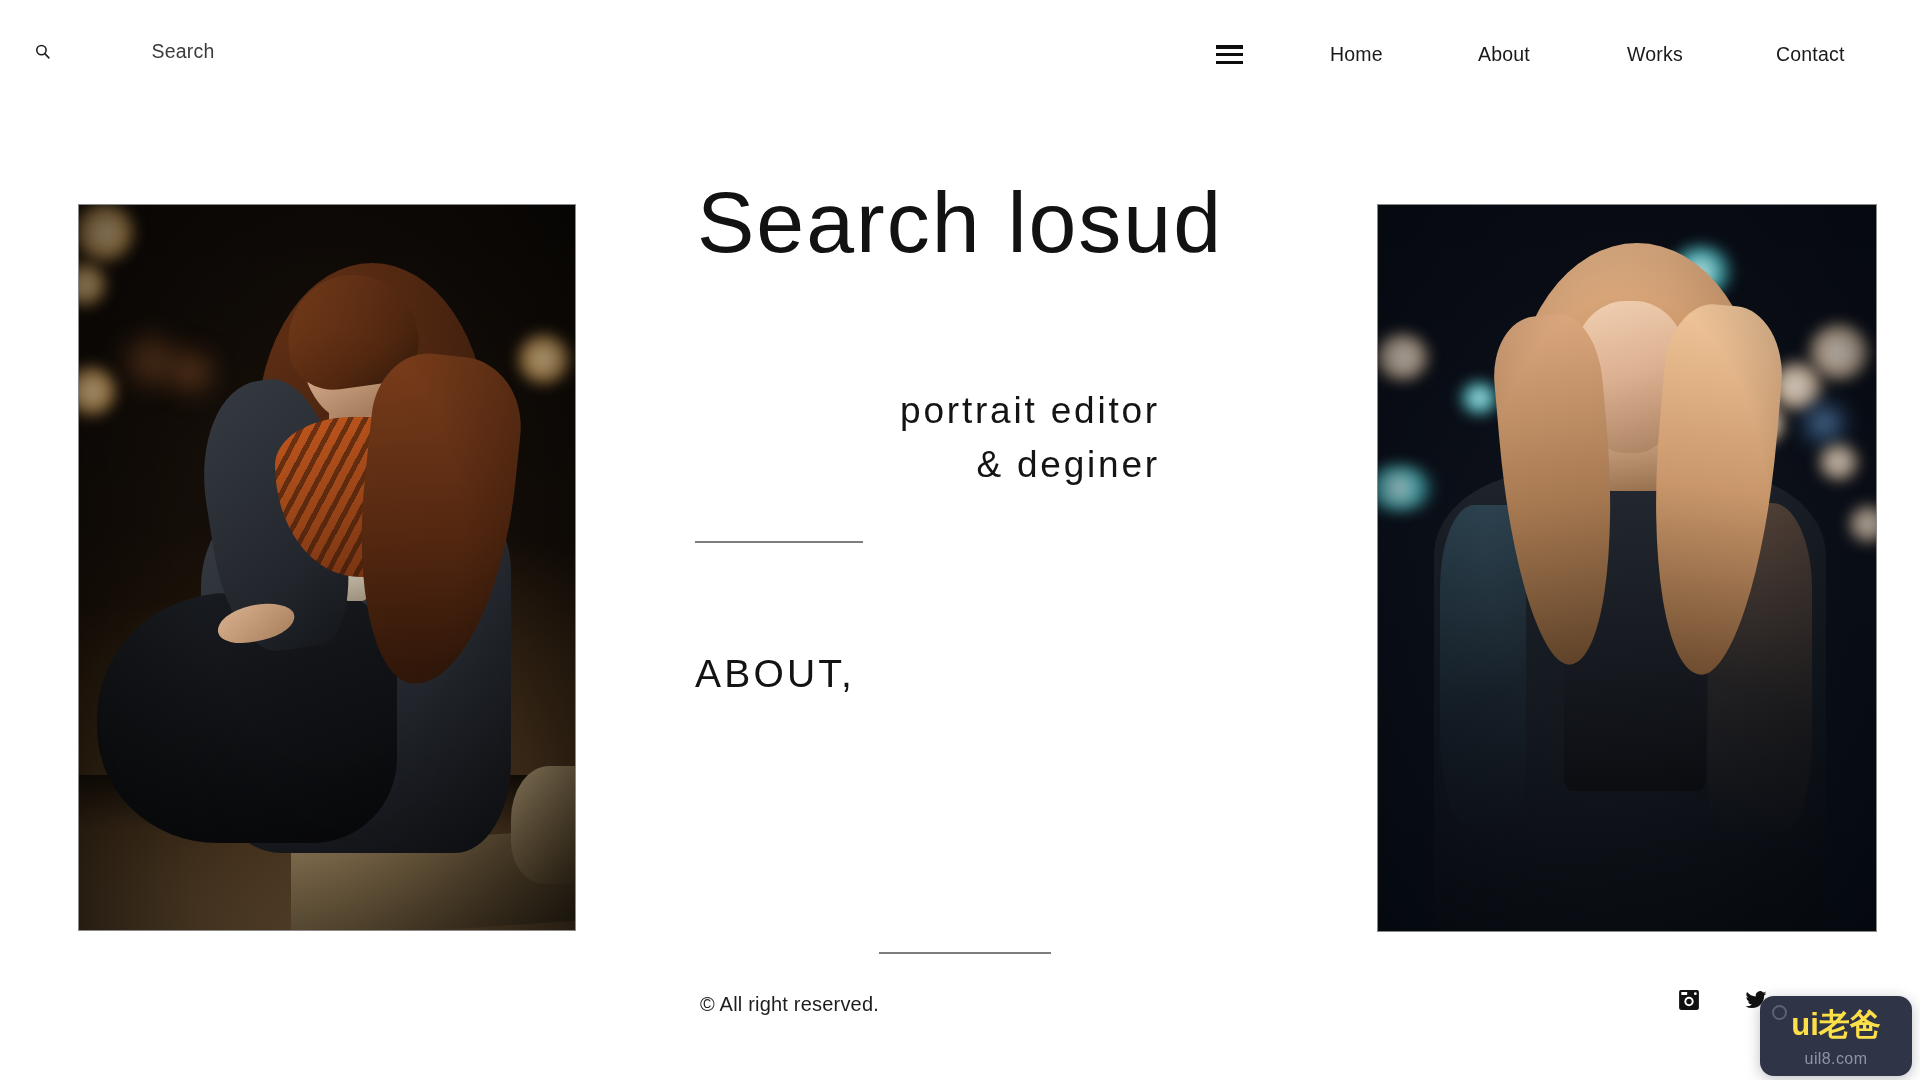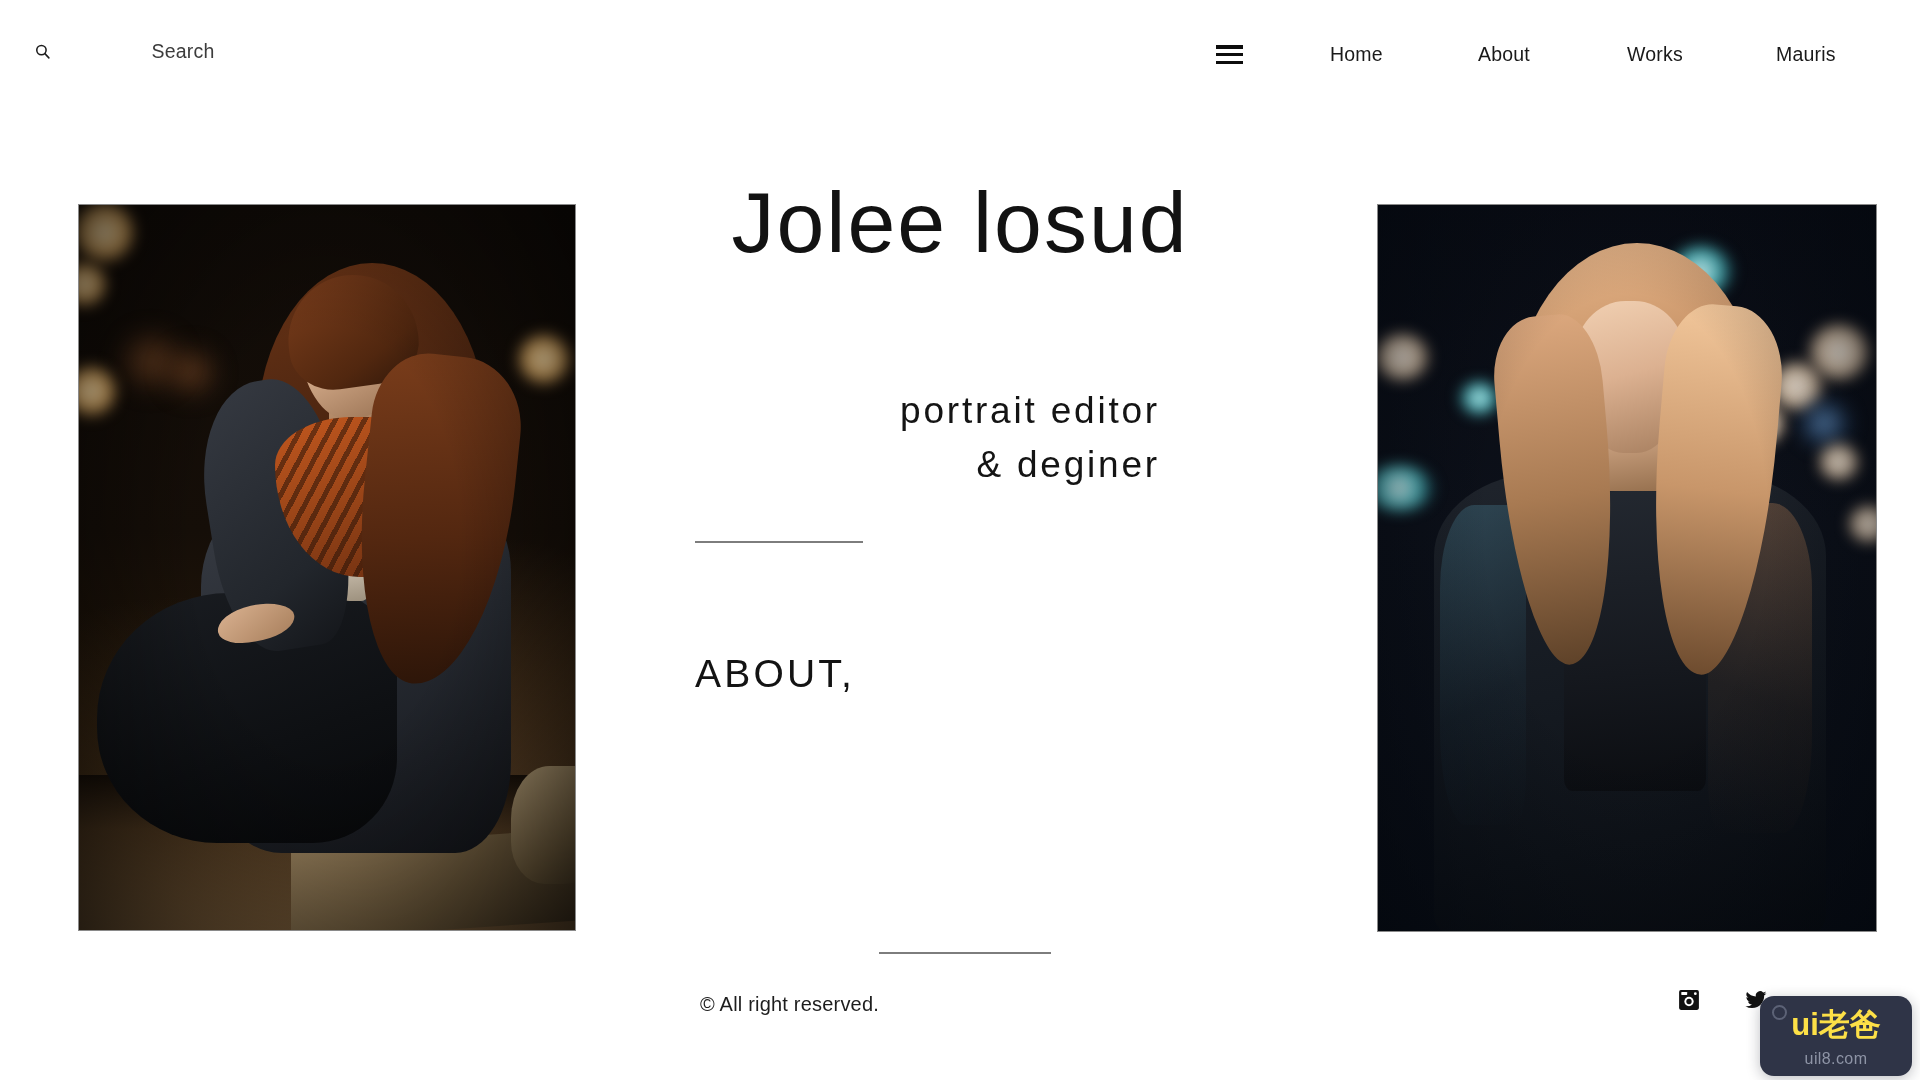--- a/index.html
+++ b/index.html
@@ -421,21 +421,21 @@
     <div class="hamburger">
       <span></span>
       <span></span>
       <span></span>
     </div>
 
     <nav class="nav">
       <a class="nav-item">Home</a>
       <a class="nav-item">About</a>
       <a class="nav-item">Works</a>
-      <a class="nav-item">Mauris</a>
+      <a class="nav-item">Contact</a>
     </nav>
   </div>
 
   <div class="photo-frame photo-left">
     <div class="photo-canvas">
       <div class="ph-l-bg"></div>
 
       <div class="bokeh warm" style="left:-6px;  top:-4px;  width:62px;  height:62px;"></div>
       <div class="bokeh warm" style="left:-18px; top:56px;  width:46px;  height:46px;"></div>
       <div class="bokeh warm" style="left:-14px; top:160px; width:52px;  height:52px;"></div>
@@ -486,21 +486,21 @@
       <div class="r-jacket-sheen-r"></div>
       <div class="r-neck"></div>
       <div class="r-face"></div>
       <div class="r-hair-l"></div>
       <div class="r-hair-r"></div>
 
       <div class="r-vignette"></div>
     </div>
   </div>
 
-  <h1 class="hero-title">Jolee  losud</h1>
+  <h1 class="hero-title">Search  losud</h1>
 
   <div class="hero-sub">
     <span>portrait editor</span>
     <span class="line2">&amp; deginer</span>
   </div>
 
   <div class="divider divider-hero"></div>
 
   <div class="about-block">
     <div class="about-heading">ABOUT,</div>

